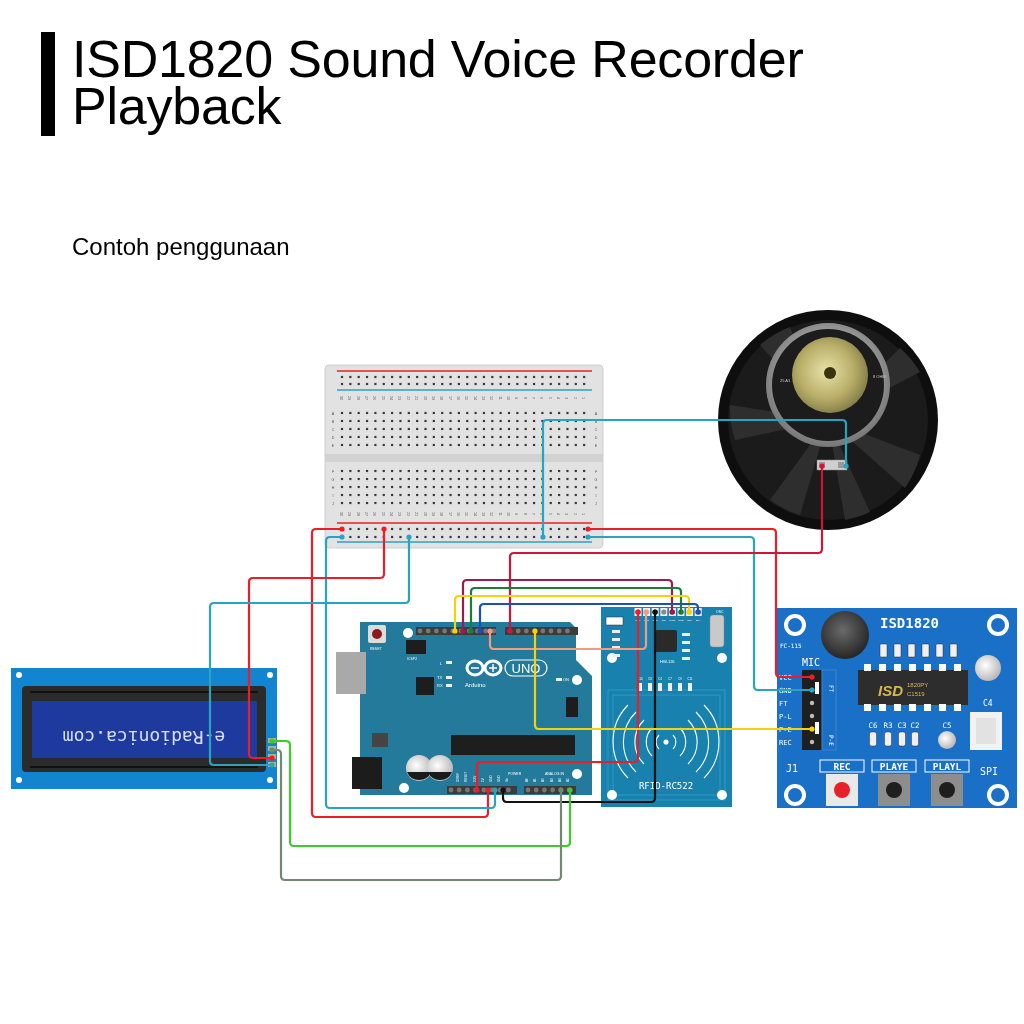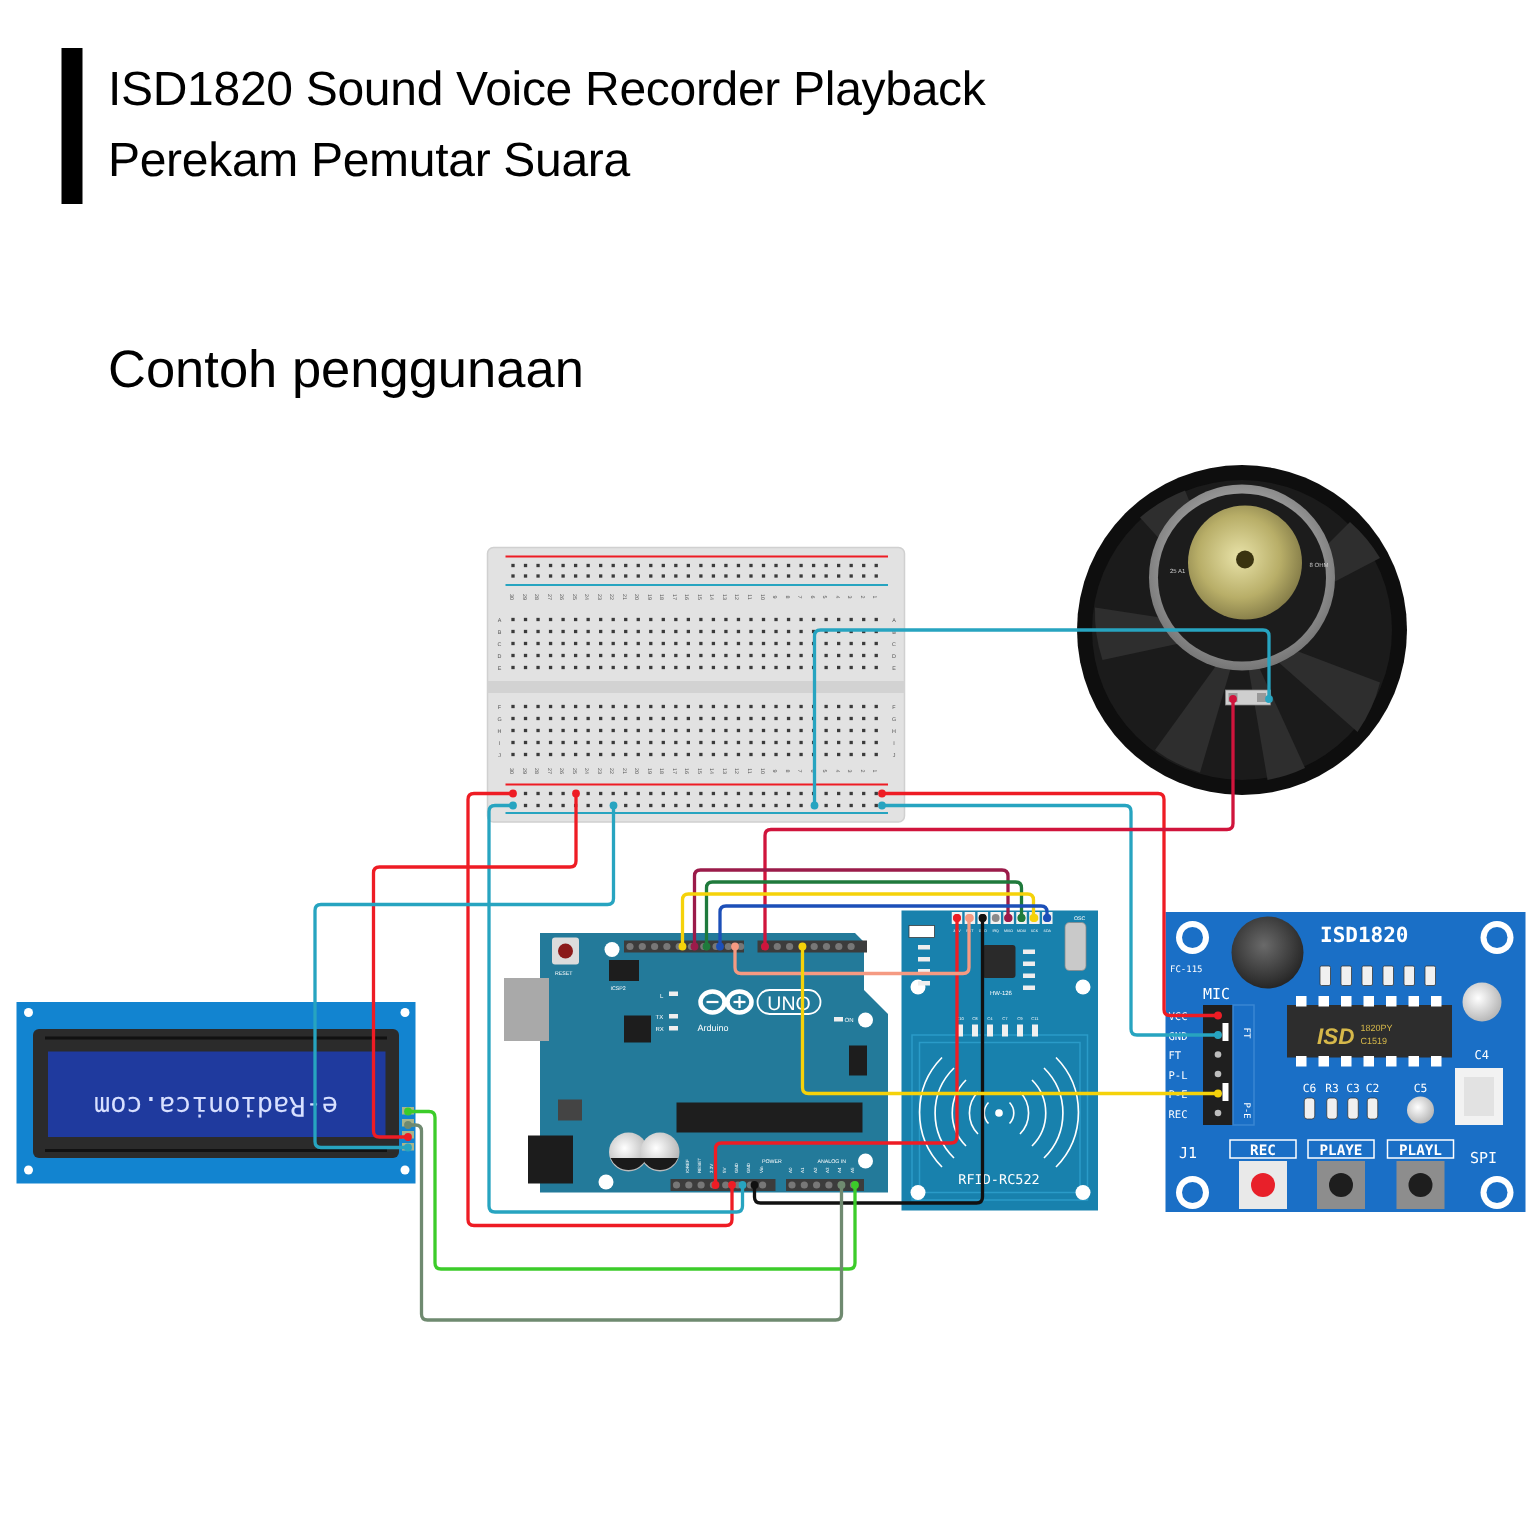--- a/index.html
+++ b/index.html
@@ -1,29 +1,28 @@
 <!DOCTYPE html>
 <html><head>
 <meta charset="utf-8">
 <style>
   html, body { margin: 0; padding: 0; background: #ffffff; }
   body { width: 1024px; height: 1024px; position: relative; overflow: hidden; font-family: "Liberation Sans", sans-serif; }
   .title-bar { position: absolute; left: 41px; top: 32px; width: 14px; height: 104px; background: #000; }
-  .title { position: absolute; left: 72px; top: 36px; font-size: 32px; line-height: 47px; color: #000; margin: 0; font-weight: normal; letter-spacing: -0.2px; }
-  .subtitle { position: absolute; left: 72px; top: 225px; font-size: 35px; line-height: 44px; color: #000; margin: 0; font-weight: normal; }
+  .title { position: absolute; left: 72px; top: 36px; font-size: 52px; line-height: 47px; color: #000; margin: 0; font-weight: normal; letter-spacing: -0.2px; }
+  .subtitle { position: absolute; left: 72px; top: 225px; font-size: 24px; line-height: 44px; color: #000; margin: 0; font-weight: normal; }
   svg#diagram { position: absolute; left: 0; top: 0; }
   .mono { font-family: "DejaVu Sans Mono", monospace; }
 </style>
 </head>
 <body>
 
 <div class="title-bar"></div>
 <h1 class="title">
   <span>ISD1820 Sound Voice Recorder Playback</span><br>
-  <span>Perekam Pemutar Suara</span>
 </h1>
 <h2 class="subtitle">
   <span>Contoh penggunaan</span><br>
 </h2>
 
 <svg id="diagram" width="1024" height="1024" viewBox="0 0 1024 1024" xmlns="http://www.w3.org/2000/svg">
   <defs>
     <radialGradient id="capGrad" cx="40%" cy="40%" r="60%">
       <stop offset="0%" stop-color="#ffffff"></stop>
       <stop offset="100%" stop-color="#b9b9b9"></stop>

